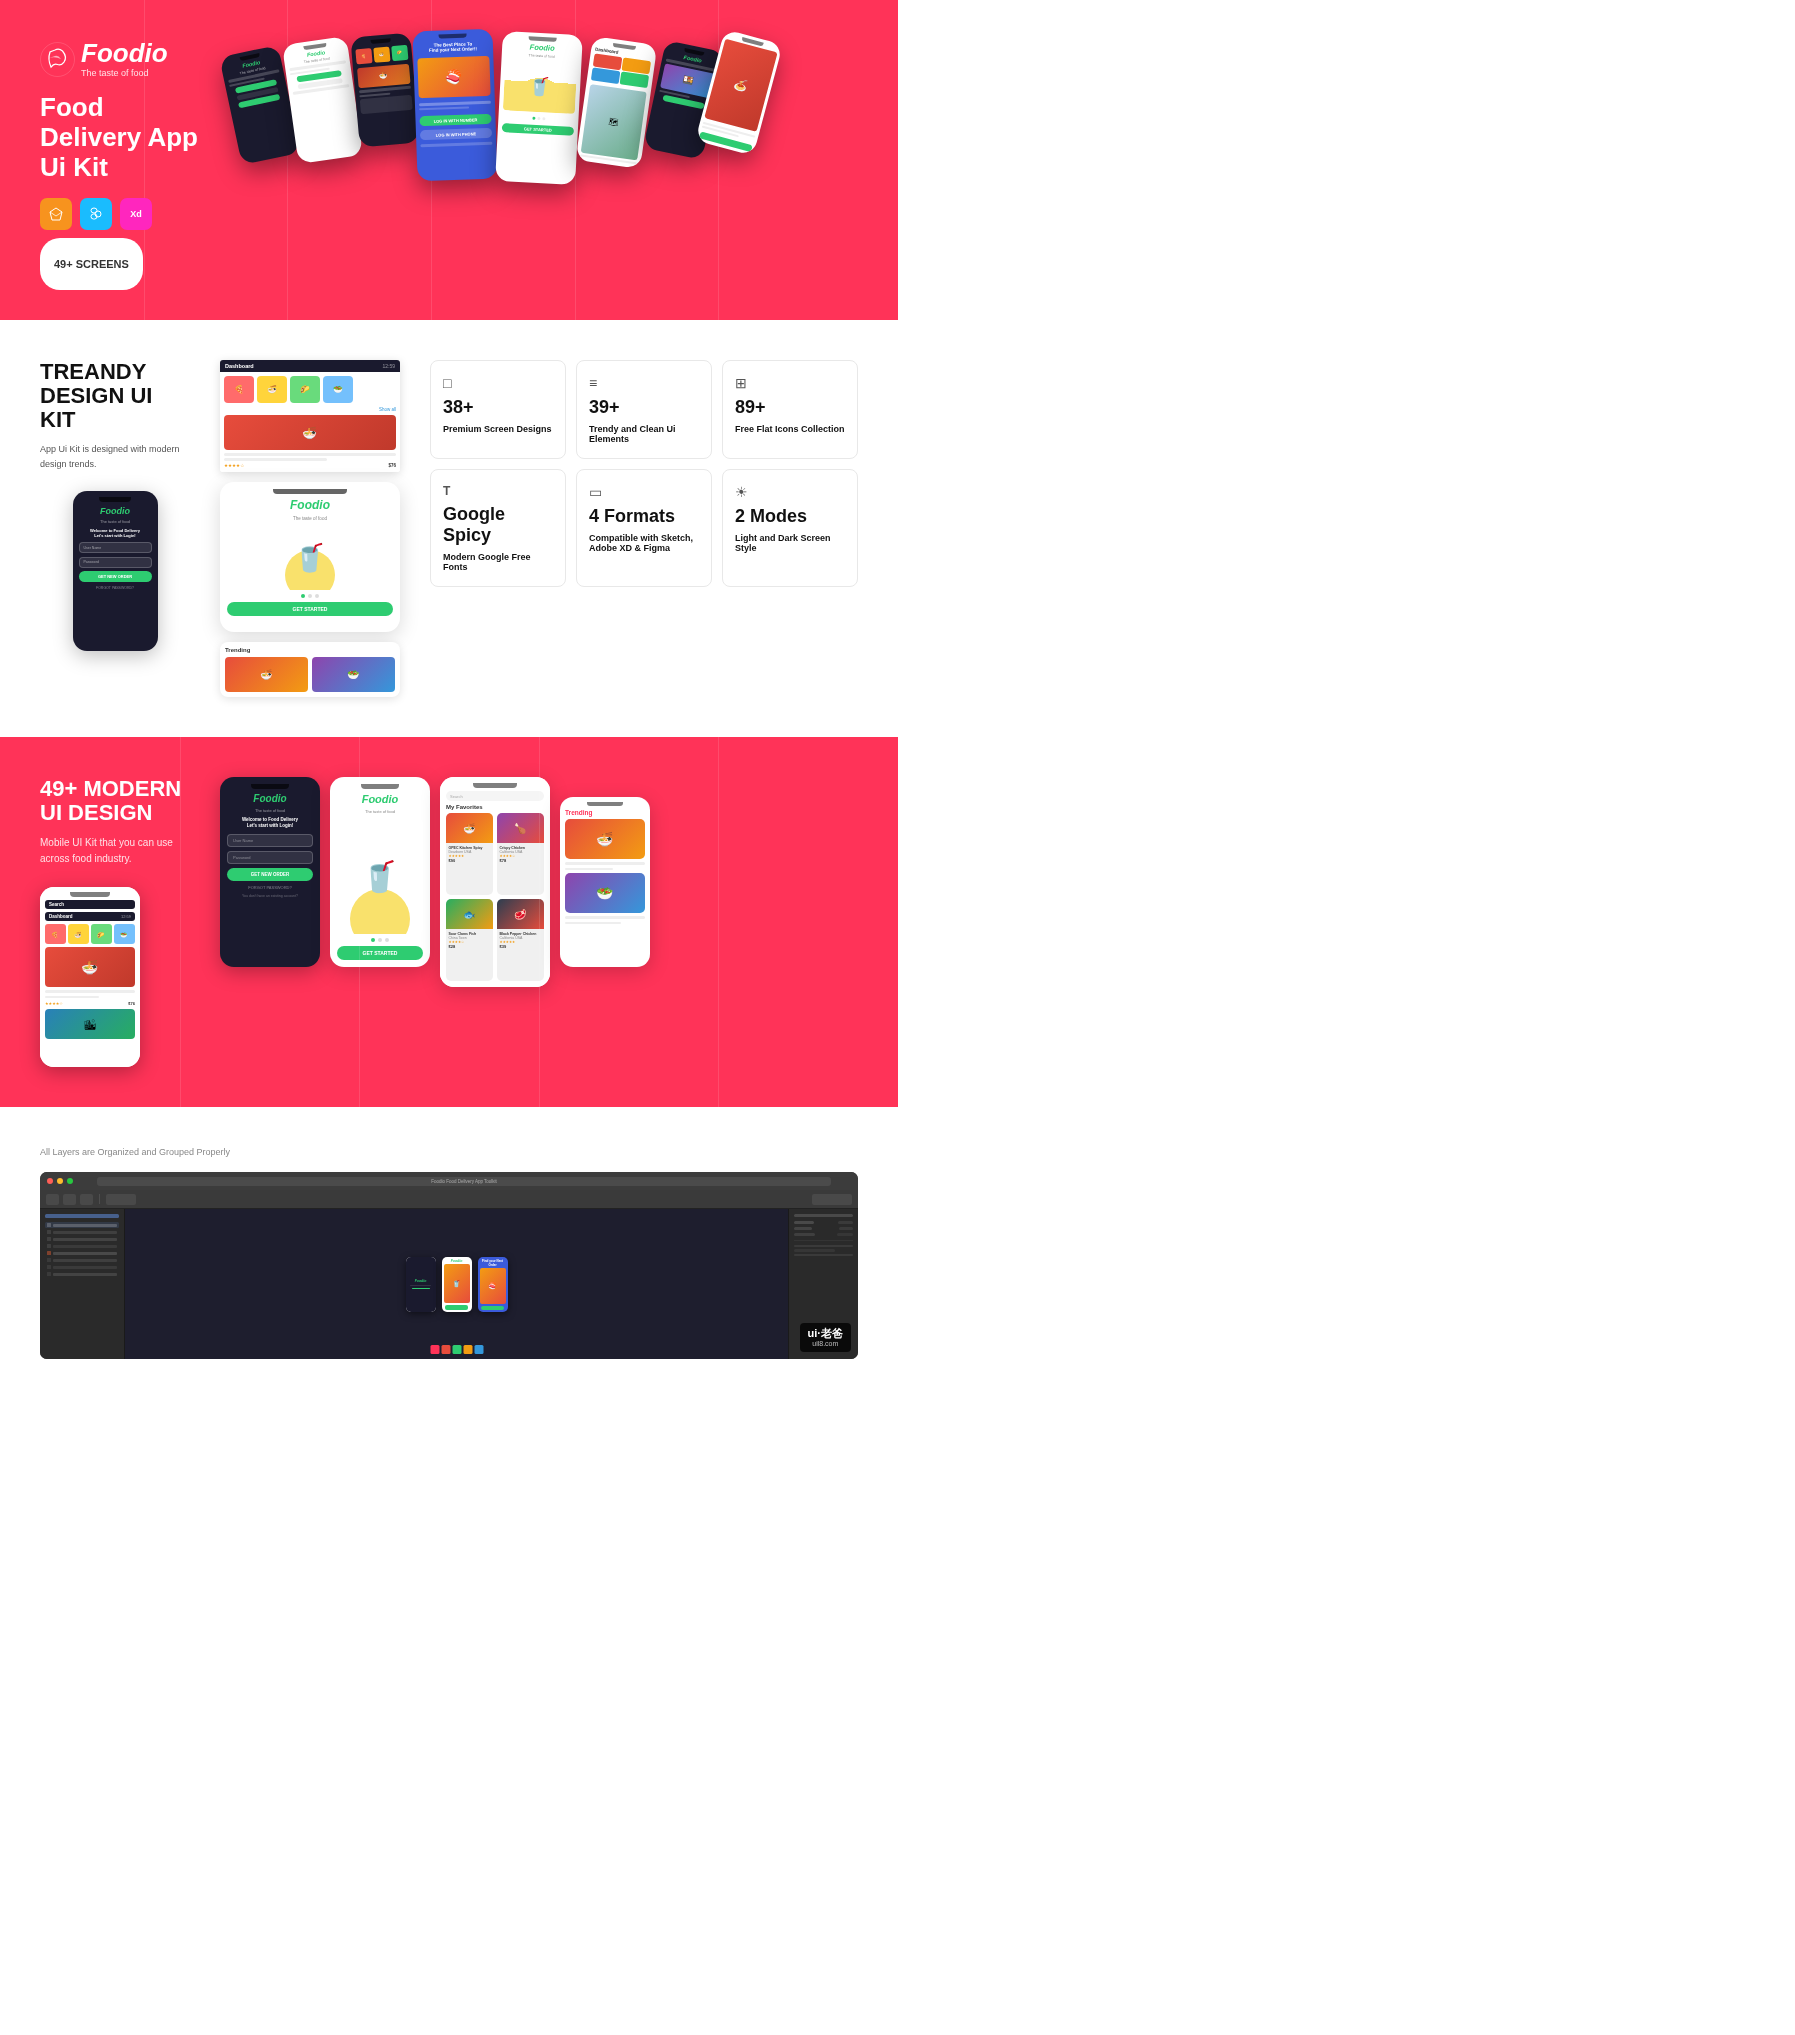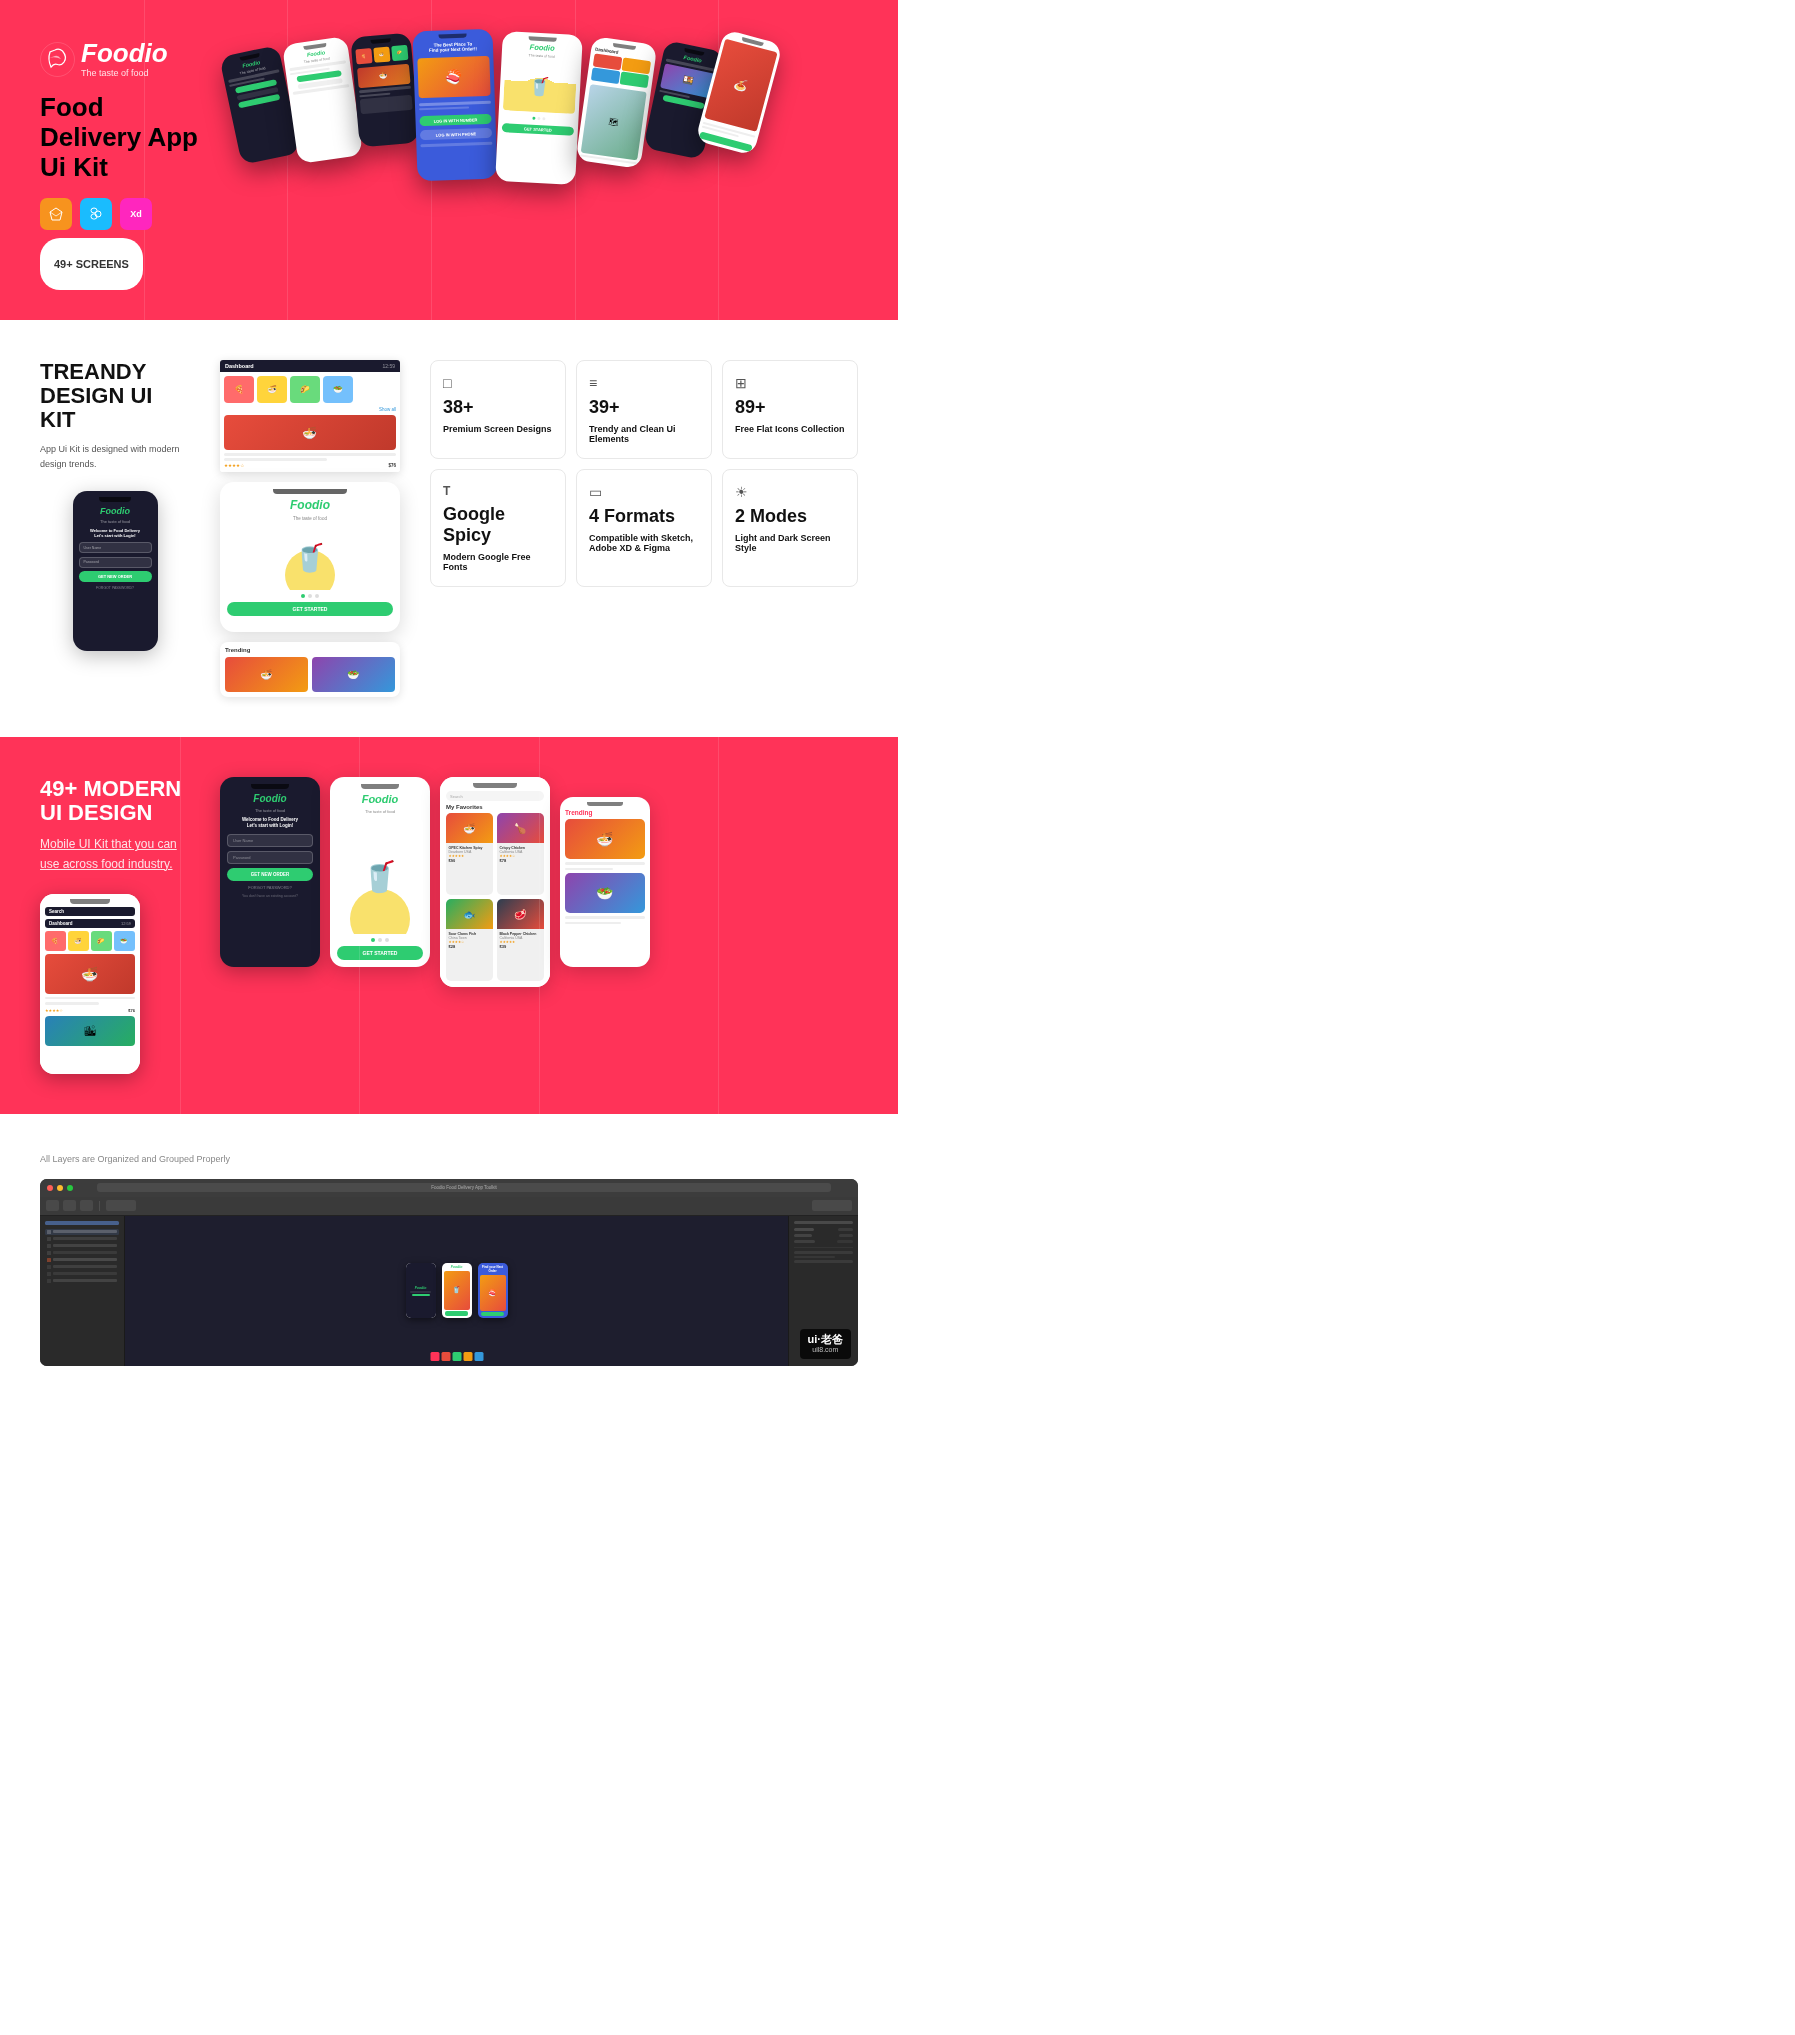--- a/index.html
+++ b/index.html
@@ -41,21 +41,21 @@
 
     .logo-tagline {
       font-size: 9px;
       color: rgba(255,255,255,0.85);
       margin-top: 2px;
     }
 
     .hero-title {
       font-size: 26px;
       font-weight: 800;
-      color: #000000;
+      color: #ffffff;
       line-height: 1.15;
       margin-bottom: 15px;
     }
 
     .tool-badges {
       display: flex;
       gap: 8px;
       align-items: center;
       flex-wrap: wrap;
     }
@@ -558,21 +558,21 @@
     <div class="vert-line" style="left:20%"></div>
     <div class="vert-line" style="left:40%"></div>
     <div class="vert-line" style="left:60%"></div>
     <div class="vert-line" style="left:80%"></div>
   </div>
 
   <div style="display:flex;gap:30px;align-items:flex-start;">
 
     <div style="flex:0 0 150px;">
       <h2 style="font-size:22px;font-weight:900;color:#fff;line-height:1.1;margin-bottom:10px;">49+ MODERN UI DESIGN</h2>
-      <p style="font-size:12px;color:rgba(255,255,255,0.85);line-height:1.6;text-decoration:underline;">Mobile UI Kit that you can use across food industry.</p>
+      <p style="font-size:10px;color:rgba(255,255,255,0.85);line-height:1.6;">Mobile UI Kit that you can use across food industry.</p>
 
       <div style="margin-top:20px;">
         <div style="width:100px;height:180px;border-radius:14px;overflow:hidden;box-shadow:0 5px 20px rgba(0,0,0,0.3);background:#fff;">
           <div style="width:100%;height:100%;padding:5px;display:flex;flex-direction:column;gap:3px;background:#fff;">
             <div style="width:45%;height:5px;background:rgba(0,0,0,0.5);border-radius:0 0 4px 4px;margin:0 auto;"></div>
             <div style="background:#1a1a2e;padding:2px 4px;border-radius:3px;display:flex;justify-content:space-between;">
               <span style="font-size:4.5px;font-weight:700;color:#fff;">Search</span>
             </div>
             <div style="background:#1a1a2e;padding:2px 4px;border-radius:3px;">
               <div style="display:flex;justify-content:space-between;">

